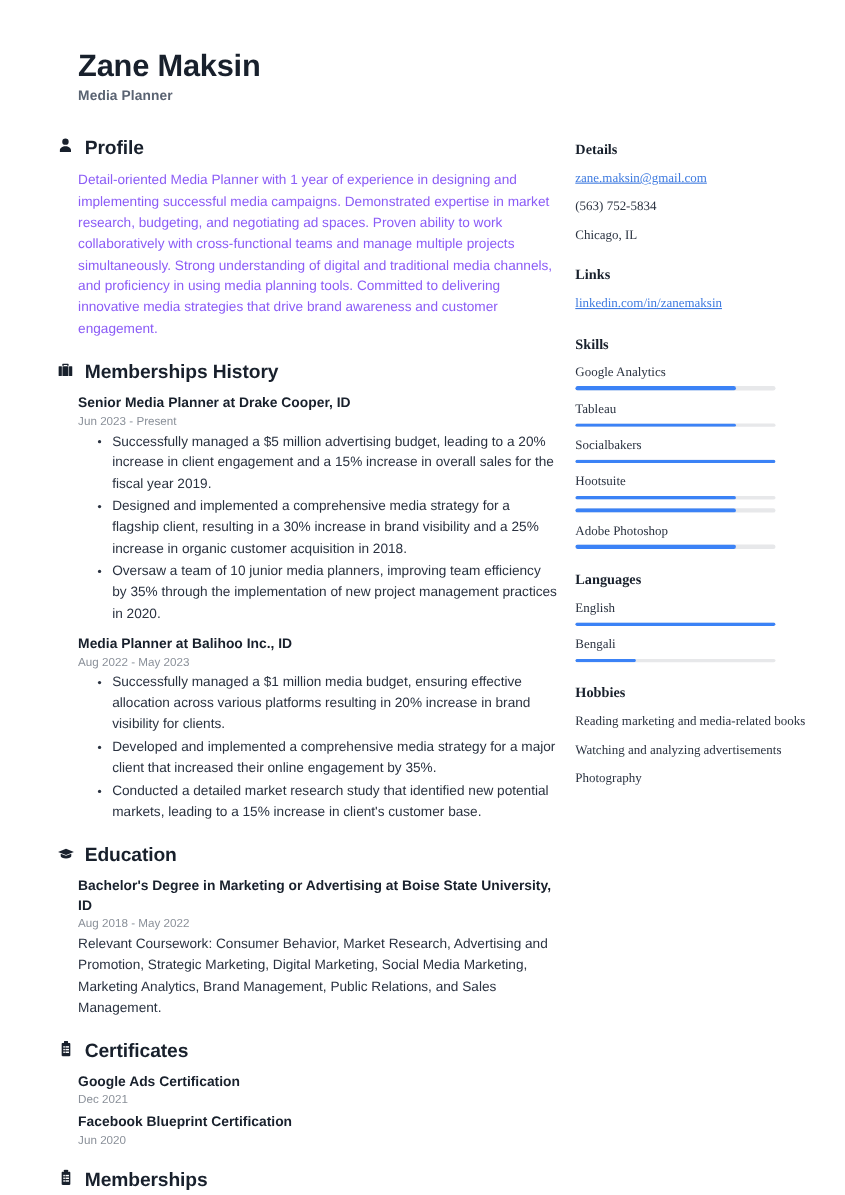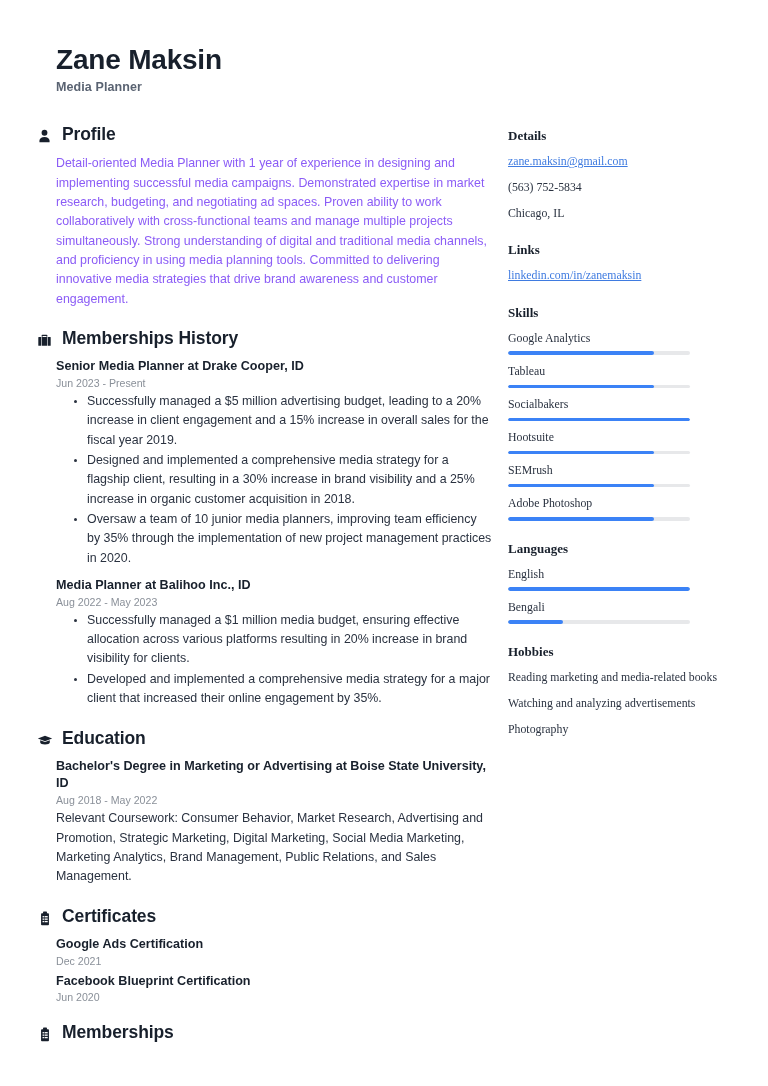--- a/index.html
+++ b/index.html
@@ -10,20 +10,21 @@
     font-family: "Liberation Sans", sans-serif;
     color: #1b2330;
     -webkit-font-smoothing: antialiased;
   }
   .page {
     position: relative;
     width: 768px;
     height: 1086px;
     overflow: hidden;
     background: #ffffff;
+    padding-left: 15px;
   }
   
   .header { padding: 44px 0 0 56px; }
   .full-name {
     font-size: 28px;
     font-weight: 700;
     letter-spacing: -0.2px;
     color: #18202c;
     line-height: 1.15;
   }
@@ -42,21 +43,21 @@
     padding-right: 28px;
     margin-top: 30px;
   }
   .col-main { width: 456px; flex: 0 0 456px; }
   .col-side { width: 212px; flex: 0 0 212px; margin-left: 16px; padding-top: 4px; font-family: Liberation Serif, serif; }
 
   
   .section { margin-bottom: 19px; }
   .section-head {
     display: flex;
-    align-items: flex-end;
+    align-items: flex-start;
     gap: 9px;
     margin-bottom: 9px;
   }
   .section-head .sec-icon {
     width: 17px;
     height: 17px;
     display: inline-flex;
     align-items: center;
     justify-content: center;
     color: #18202c;
@@ -221,20 +222,21 @@
               <li>Oversaw a team of 10 junior media planners, improving team efficiency by 35% through the implementation of new project management practices in 2020.</li>
             </ul>
           </div>
 
           <div class="entry">
             <div class="entry-title">Media Planner at Balihoo Inc., ID</div>
             <div class="entry-date">Aug 2022 - May 2023</div>
             <ul class="bullets">
               <li>Successfully managed a $1 million media budget, ensuring effective allocation across various platforms resulting in 20% increase in brand visibility for clients.</li>
               <li>Developed and implemented a comprehensive media strategy for a major client that increased their online engagement by 35%.</li>
+              <li>Conducted a detailed market research study that identified new potential markets, leading to a 15% increase in client's customer base.</li>
             </ul>
           </div>
 
         </div>
       </div>
 
       <div class="section">
         <div class="section-head">
           <span class="sec-icon">
             <svg width="16" height="16" viewBox="0 0 18 16" fill="currentColor">
@@ -336,21 +338,20 @@
             <div class="bar-fill" style="width: 100%;"></div>
           </div>
         </div>
         <div class="rated-item">
           <div class="rated-label">Hootsuite</div>
           <div class="bar-track">
             <div class="bar-fill" style="width: 80%;"></div>
           </div>
         </div>
         <div class="rated-item">
-          <div class="rated-label">SEMrush</div>
           <div class="bar-track">
             <div class="bar-fill" style="width: 80%;"></div>
           </div>
         </div>
         <div class="rated-item">
           <div class="rated-label">Adobe Photoshop</div>
           <div class="bar-track">
             <div class="bar-fill" style="width: 80%;"></div>
           </div>
         </div>

